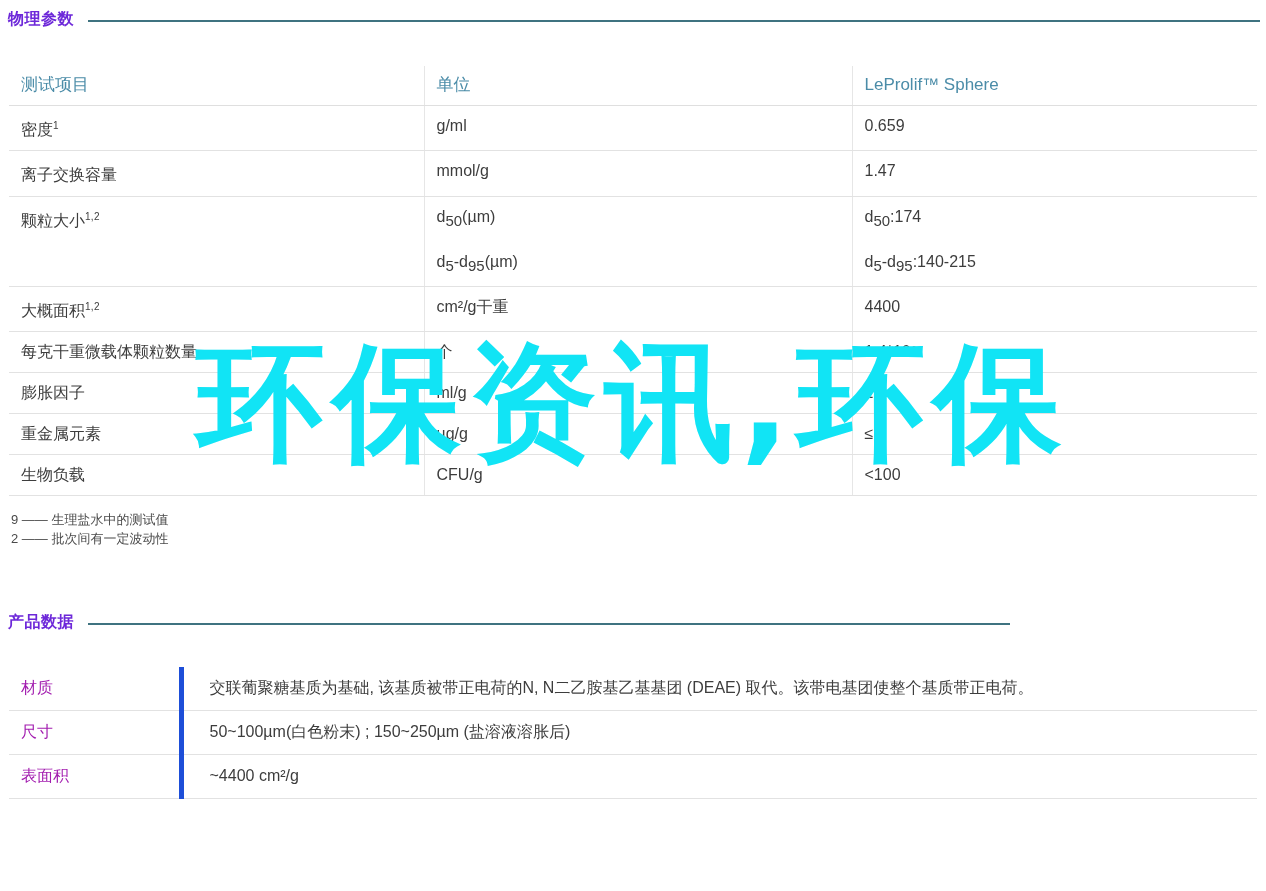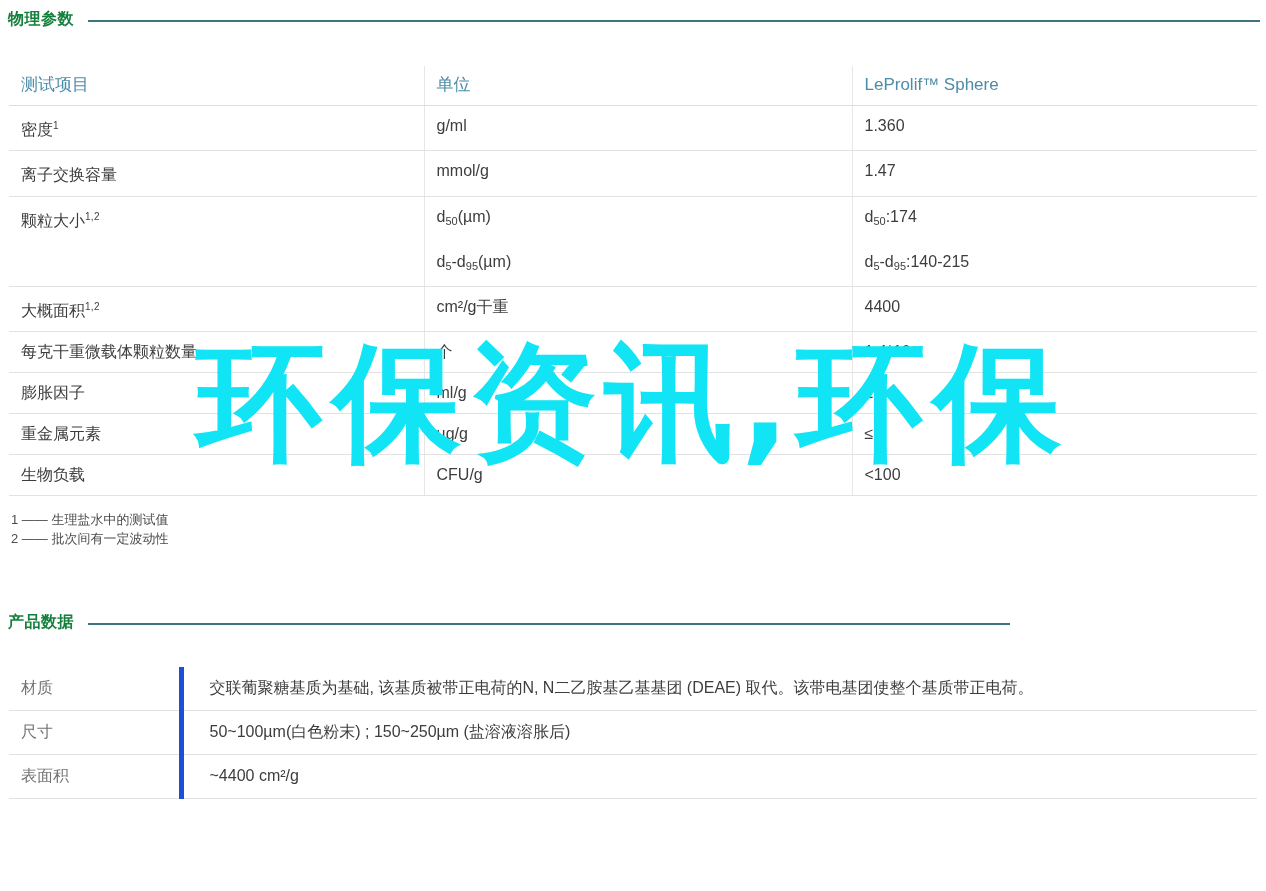--- a/index.html
+++ b/index.html
@@ -18,21 +18,21 @@
 
   
   .section-head {
     display: flex;
     align-items: center;
     padding: 0 6px 0 8px;
   }
   .section-head .title {
     font-size: 16px;
     font-weight: bold;
-    color: #15803d;
+    color: #6d28d9;
     white-space: nowrap;
     letter-spacing: 0.5px;
   }
   .section-head .rule {
     flex: 1 1 auto;
     height: 0;
     border-top: 2px solid #3f7380;
     margin-left: 14px;
     margin-top: 3px;
   }
@@ -72,21 +72,21 @@
   }
   #physical-table th.sep,
   #physical-table td.sep {
     border-left: 1px solid #e6e6e6;
   }
   #physical-table tbody td { color: #3d3d3d; }
   #physical-table .stack-line { display: block; }
   #physical-table .stack-line + .stack-line { margin-top: 19px; }
 
   sup.fn { font-size: 10px; vertical-align: super; letter-spacing: 0.3px; }
-  sub.sb { font-size: 11px; vertical-align: -0.28em; }
+  sub.sb { font-size: 15px; vertical-align: -0.28em; }
 
   
   #footnotes {
     margin: 14px 0 0 11px;
     font-size: 13px;
     color: #4a4a4a;
     line-height: 19px;
   }
   #footnotes .fn-row { white-space: nowrap; }
 
@@ -95,21 +95,21 @@
   #product-table { margin-top: 34px; }
   #product-table col.k { width: 172px; }
   #product-table col.v { width: 1076px; }
   #product-table td {
     font-size: 16px;
     vertical-align: top;
     padding: 10px 0 11px 12px;
     border-bottom: 1px solid #e2e2e2;
     line-height: 22px;
   }
-  #product-table td.k { color: #737373; }
+  #product-table td.k { color: #a21caf; }
   #product-table td.v {
     color: #3d3d3d;
     border-left: 5px solid #1d4ed8;
     padding-left: 26px;
   }
 
   
   #watermark {
     position: absolute;
     left: 0;
@@ -146,21 +146,21 @@
     <tr>
       <th>测试项目</th>
       <th class="sep">单位</th>
       <th class="sep">LeProlif™ Sphere</th>
     </tr>
   </thead>
   <tbody>
     <tr>
       <td><span>密度</span><sup class="fn">1</sup></td>
       <td class="sep">g/ml</td>
-      <td class="sep">1.360</td>
+      <td class="sep">0.659</td>
     </tr>
     <tr>
       <td><span>离子交换容量</span><sup class="fn"></sup></td>
       <td class="sep">mmol/g</td>
       <td class="sep">1.47</td>
     </tr>
     <tr>
       <td><span>颗粒大小</span><sup class="fn">1,2</sup></td>
       <td class="sep">
         <span class="stack-line">d<sub class="sb">50</sub>(µm)</span>
@@ -193,21 +193,21 @@
     </tr>
     <tr>
       <td>生物负载</td>
       <td class="sep">CFU/g</td>
       <td class="sep">&lt;100</td>
     </tr>
   </tbody>
 </table>
 
 <div id="footnotes">
-  <div class="fn-row">1 —— 生理盐水中的测试值</div>
+  <div class="fn-row">9 —— 生理盐水中的测试值</div>
   <div class="fn-row">2 —— 批次间有一定波动性</div>
 </div>
 
 <div id="product-section">
   <div id="product-section-head" class="section-head">
     <span class="title">产品数据</span>
     <span class="rule"></span>
   </div>
 
   <table id="product-table">

